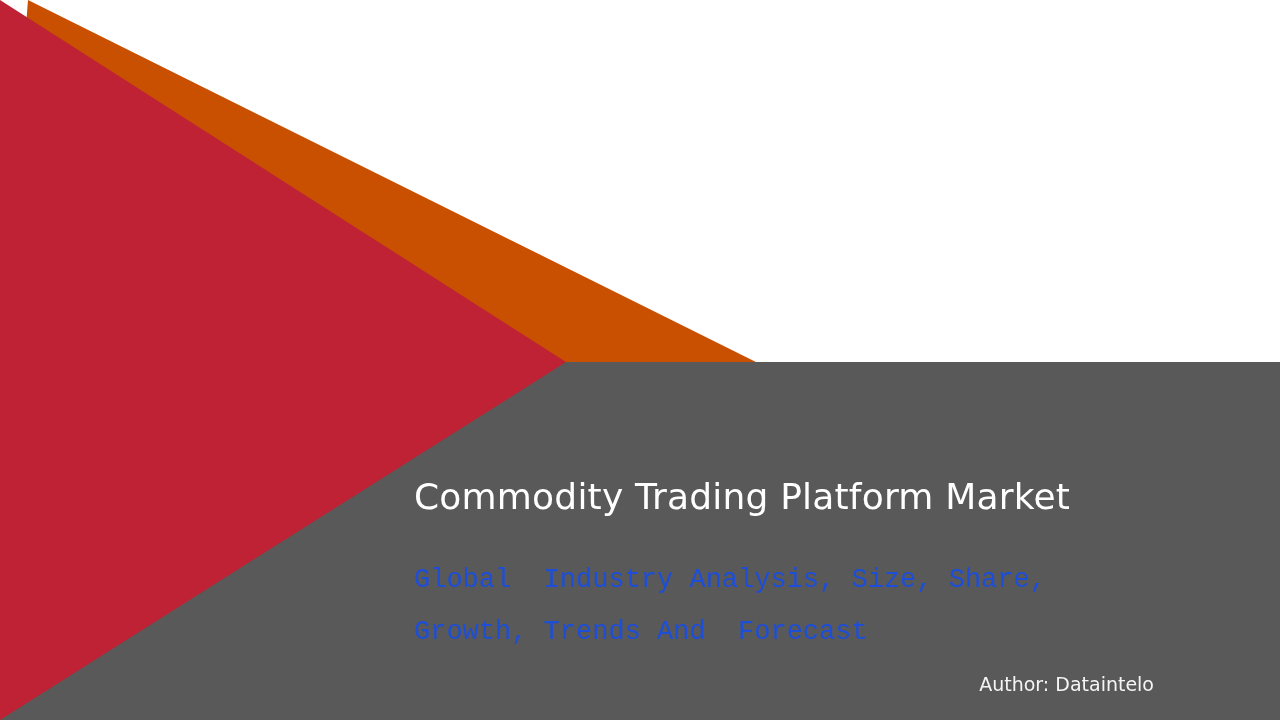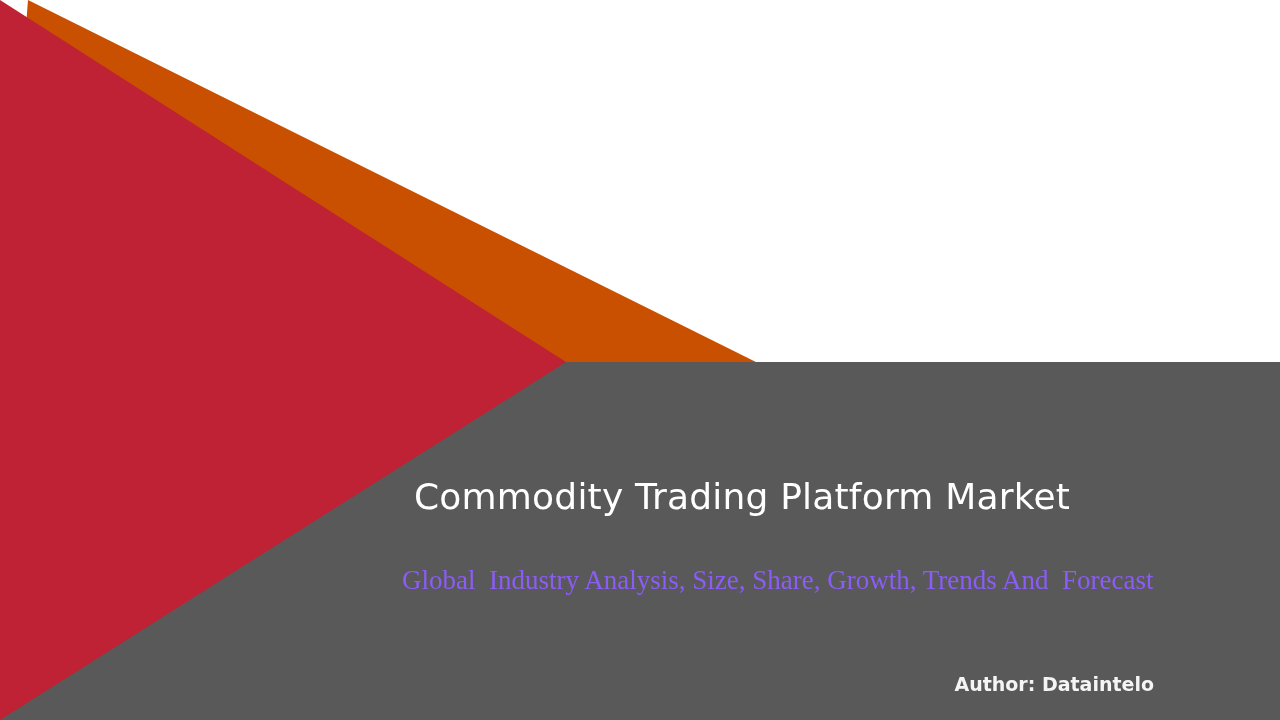--- a/index.html
+++ b/index.html
@@ -34,38 +34,38 @@
     margin: 12px;
     color: #ffffff;
     font-size: 36px;
     font-weight: 400;
     line-height: 46px;
     letter-spacing: 0.2px;
     white-space: pre;
     font-family: "DejaVu Sans", sans-serif;
   }
   .cover-subtitle {
-    margin: 0;
+    margin: 12px;
     padding-top: 22px;
-    color: #8b5cf6;
+    color: #1d4ed8;
     font-size: 27px;
     font-weight: 400;
     line-height: 52px;
     white-space: pre-wrap;
-    font-family: Liberation Serif, serif;
+    font-family: Liberation Mono, monospace;
   }
   .author-line {
     position: absolute;
     left: 0;
     top: 672px;
     width: 1154px;
     text-align: right;
     color: #f5f5f5;
     font-size: 19px;
-    font-weight: 700;
+    font-weight: 400;
     line-height: 24px;
     white-space: pre;
     font-family: "DejaVu Sans", sans-serif;
   }
 </style>
 </head>
 <body>
 
 <div id="cover">
 

